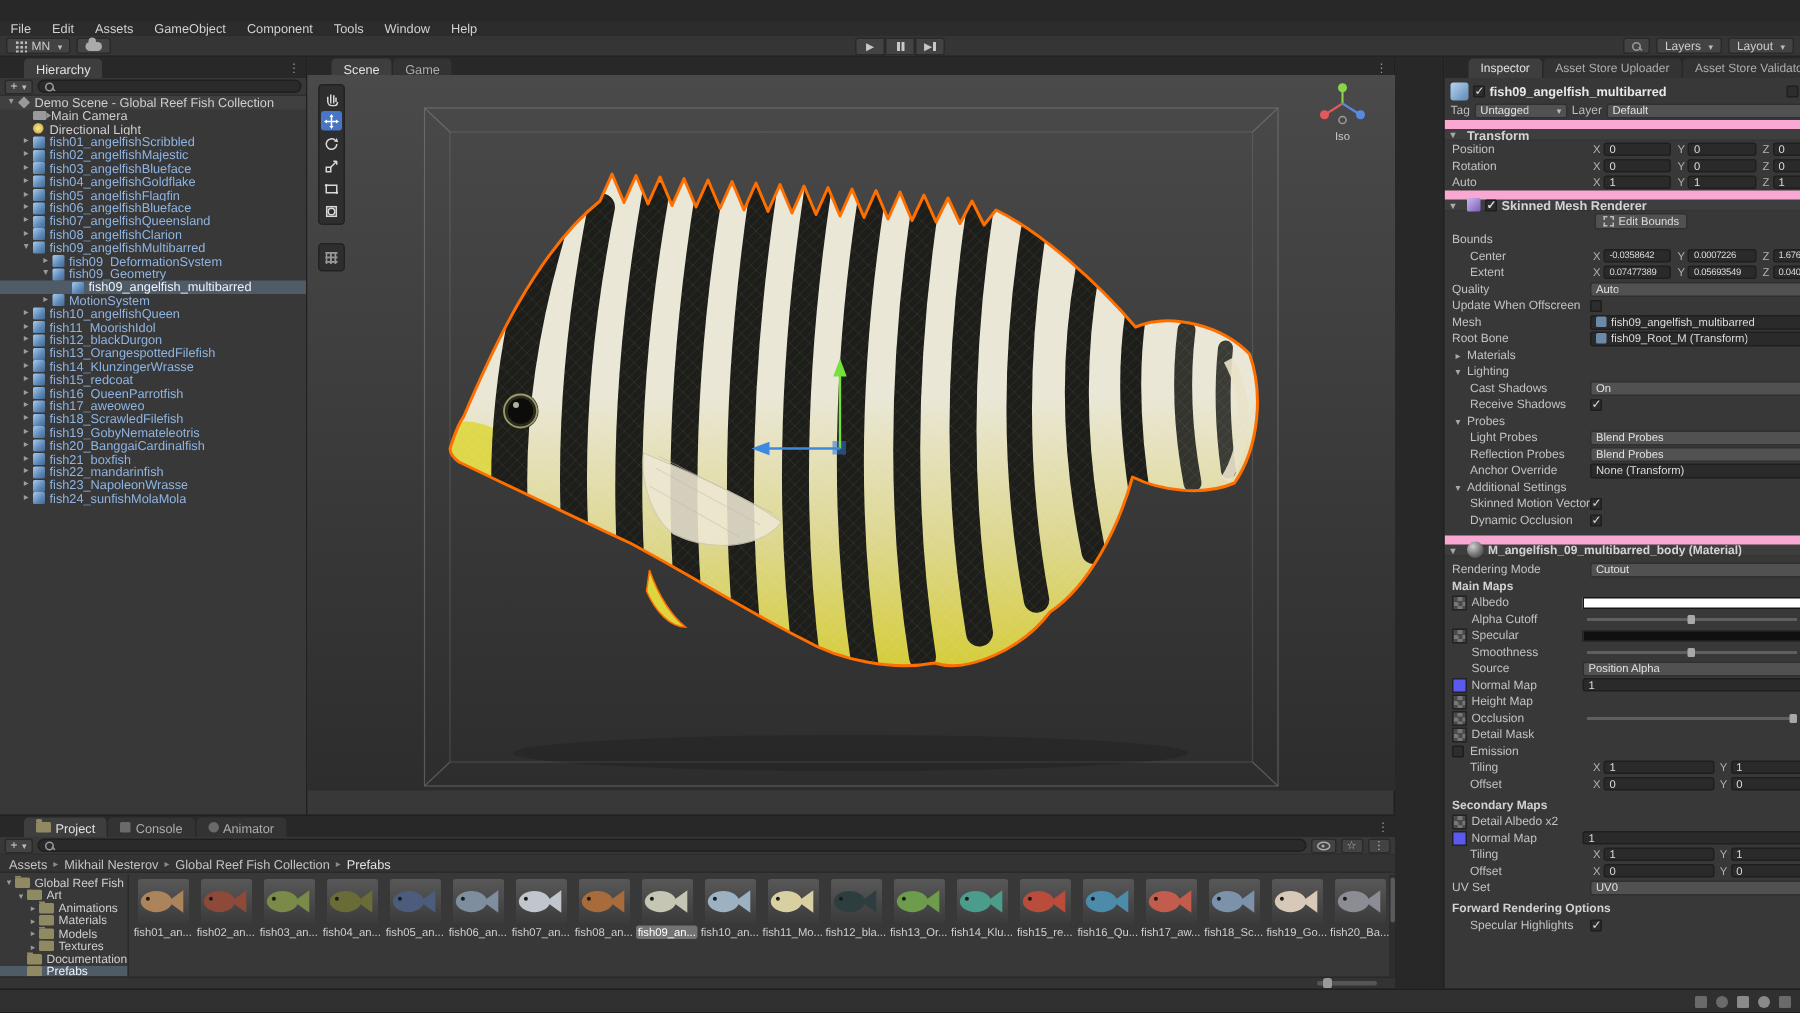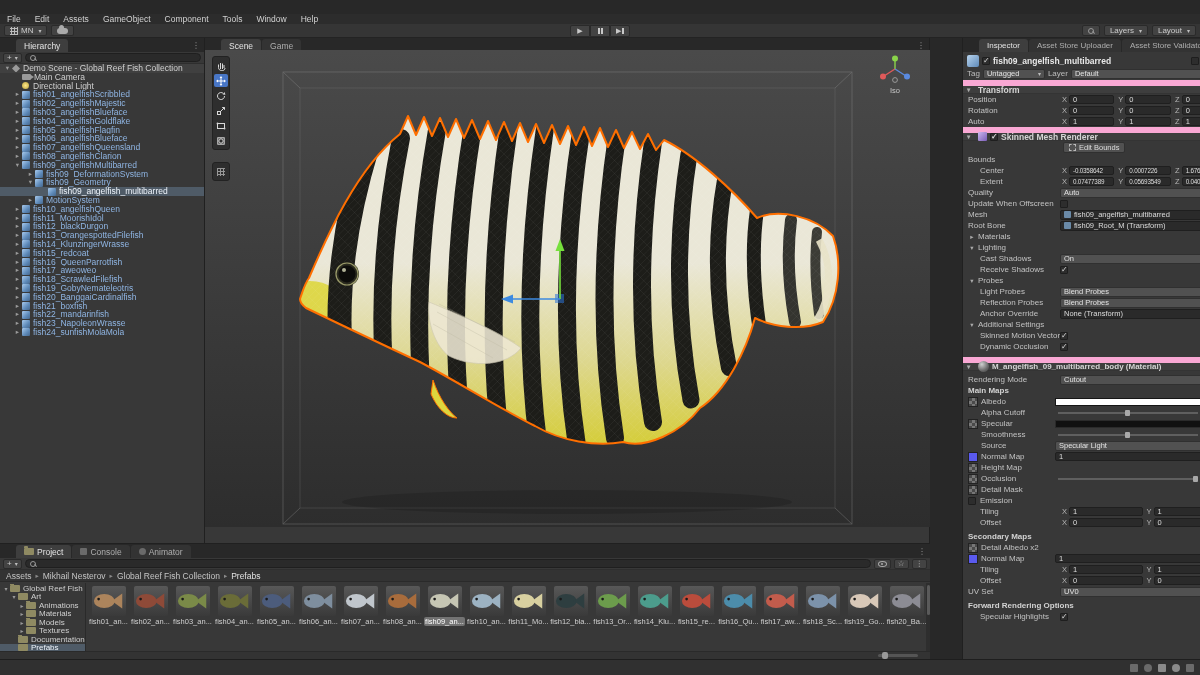--- a/index.html
+++ b/index.html
@@ -784,21 +784,21 @@
           <span class="maplab">Smoothness</span>
           <span class="sl">
             <span class="th" style="left:48%"></span>
           </span>
           <span class="fld vfld">0.5</span>
         </div>
       <div class="irow">
           <span style="flex:0 0 13px"></span>
           <span class="maplab">Source</span>
           <span class="dd flex1">
-            <span class="ddv">Specular Light</span>
+            <span class="ddv">Position Alpha</span>
             <span class="dar">▾</span>
           </span>
         </div>
       <div class="irow">
           <span class="tex" style="background:#5a5aee"></span>
           <span class="maplab">Normal Map</span>
           <span class="fld flex1">1</span>
         </div>
       <div class="irow">
           <span class="tex"></span>

